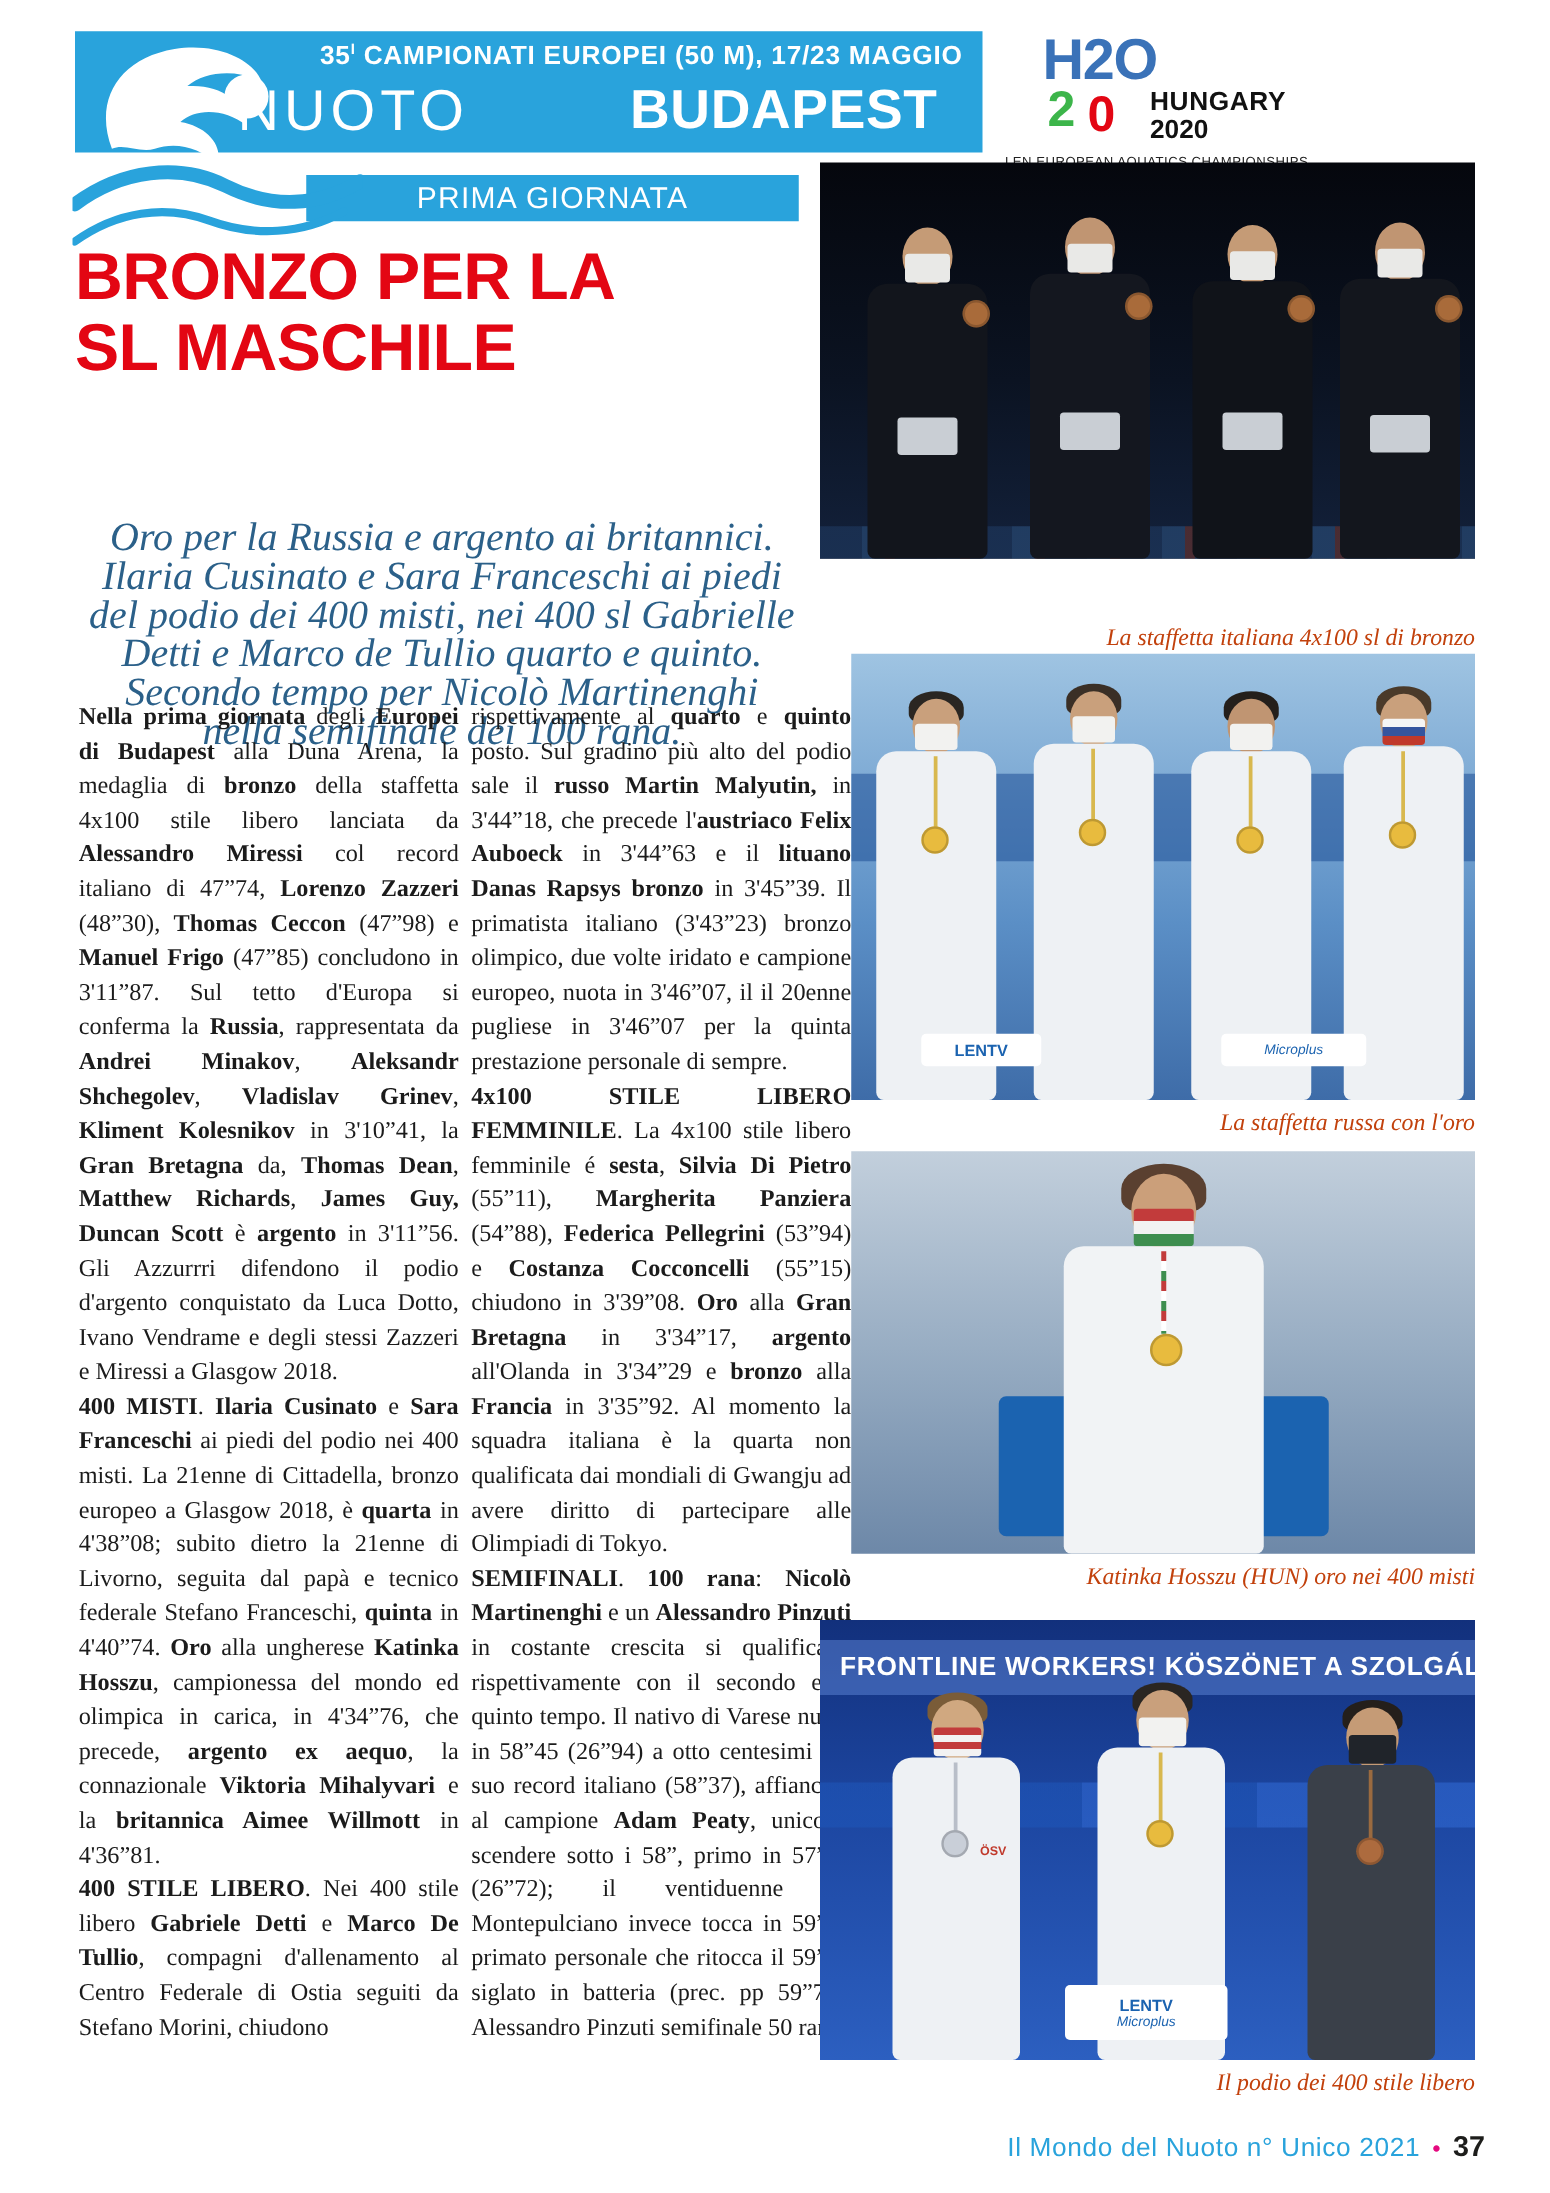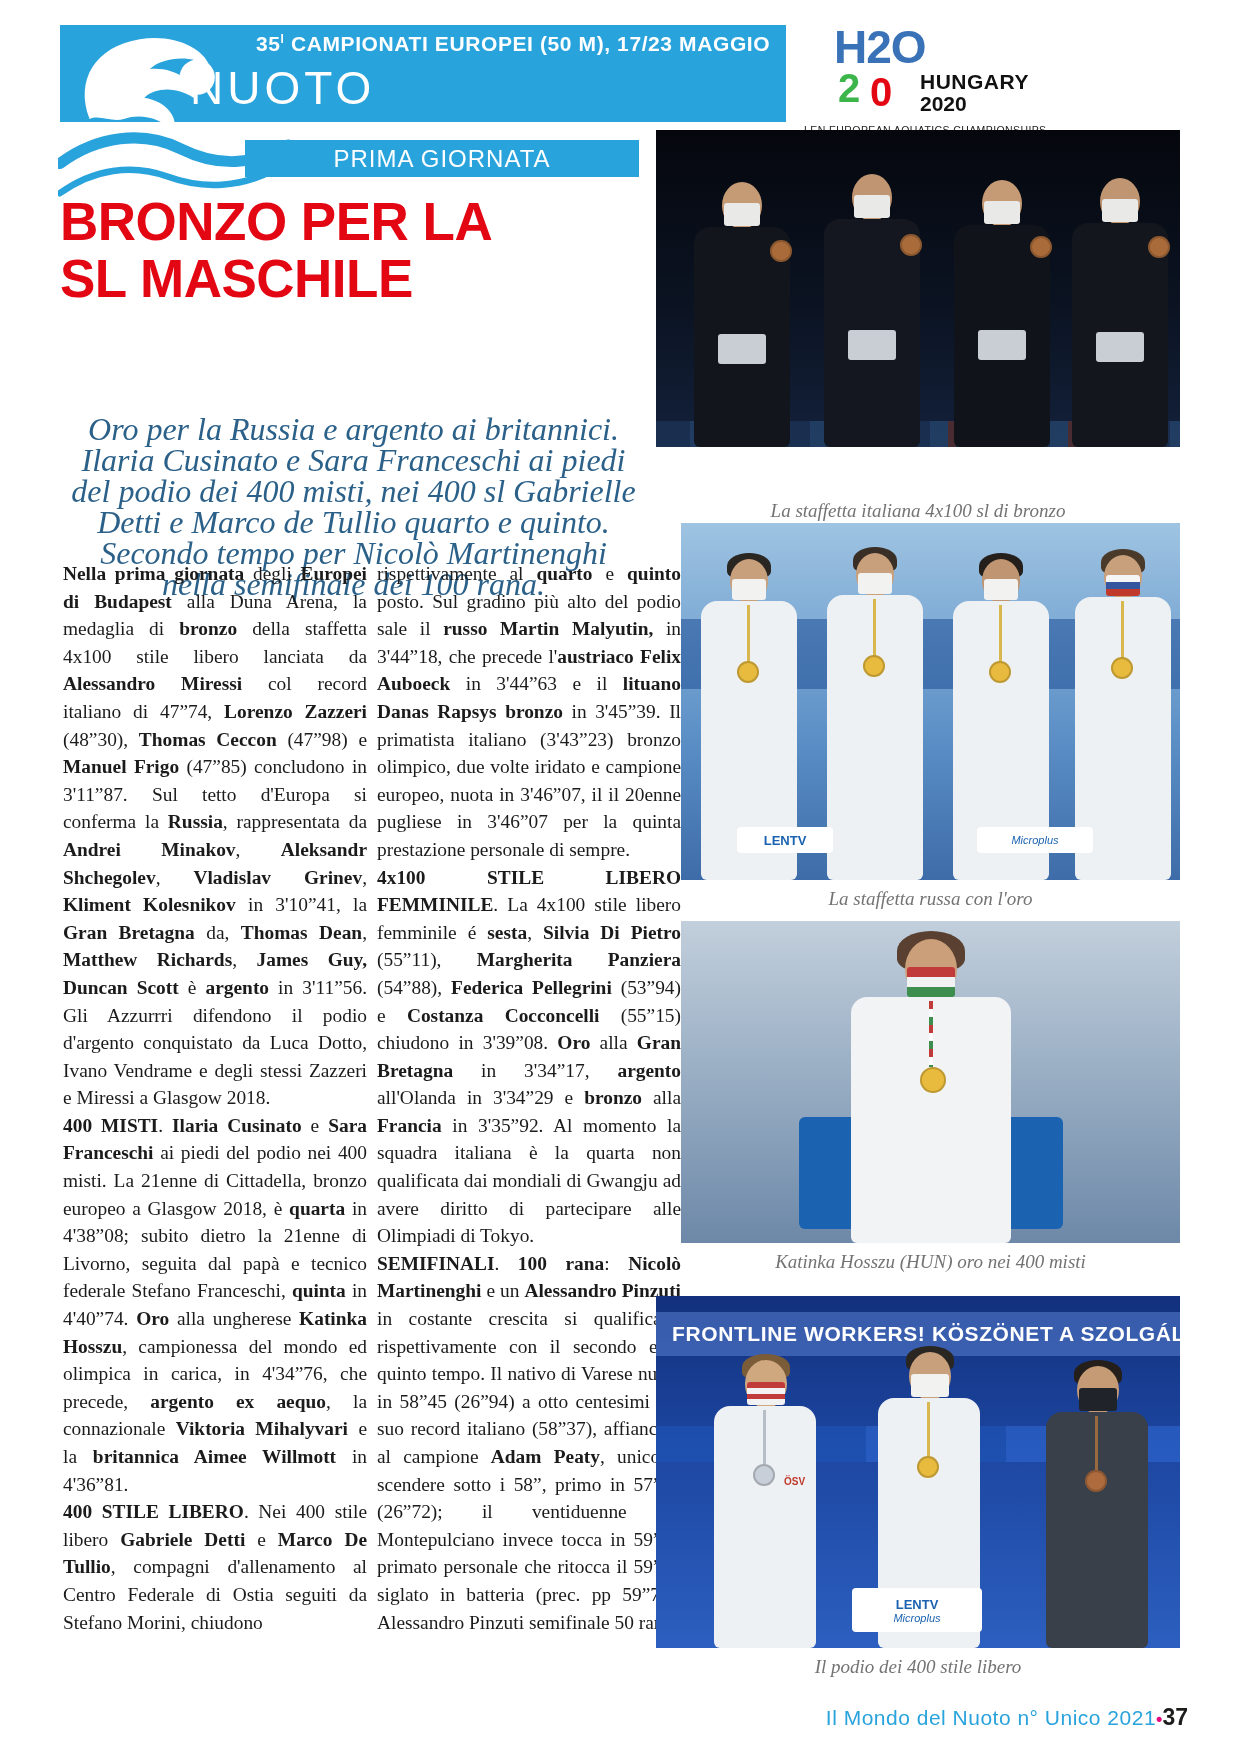--- a/index.html
+++ b/index.html
@@ -41,21 +41,21 @@
   .photo{position:absolute;overflow:hidden;}
   .ph1{left:656px;top:130px;width:524px;height:317px;
        background:linear-gradient(180deg,#05070d 0%,#0b1322 55%,#13213b 100%);}
   .ph2{left:681px;top:523px;width:499px;height:357px;
        background:linear-gradient(180deg,#9fc4e2 0%,#5b8fc6 60%,#3e6ca8 100%);}
   .ph3{left:681px;top:921px;width:499px;height:322px;
        background:linear-gradient(180deg,#c2cfdc 0%,#93a9c0 55%,#6d88a8 100%);}
   .ph4{left:656px;top:1296px;width:524px;height:352px;
        background:linear-gradient(180deg,#12307c 0%,#1d47a2 45%,#2c5fc0 100%);}
   .photo-cap{position:absolute;font-family:"Liberation Serif",serif;font-style:italic;
-             font-size:19px;color:#737373;text-align:center;}
+             font-size:19px;color:#c2410c;text-align:right;}
   .cap1{left:656px;top:500px;width:524px;}
   .cap2{left:681px;top:888px;width:499px;}
   .cap3{left:681px;top:1251px;width:499px;}
   .cap4{left:656px;top:1656px;width:524px;}
   
   .sw{position:absolute;}
   .sw .hd{position:absolute;border-radius:50%;}
   .sw .hr{position:absolute;border-radius:50% 50% 30% 30%;}
   .sw .mk{position:absolute;border-radius:3px;}
   .sw .bd{position:absolute;border-radius:16px 16px 6px 6px;}
@@ -73,33 +73,34 @@
   .ph-banner{position:absolute;left:0;top:16px;width:100%;height:44px;background:rgba(110,150,230,.42);
              color:#fff;font-weight:800;font-size:21px;line-height:44px;letter-spacing:.6px;
              white-space:nowrap;padding-left:16px;box-sizing:border-box;}
   .ledstrip{position:absolute;left:0;top:130px;width:100%;height:36px;opacity:.6;
             background:repeating-linear-gradient(90deg,#1e55b8 0 70px,#2f68d2 70px 140px);}
   .poolstrip{position:absolute;left:0;bottom:0;width:100%;height:26px;opacity:.75;
              background:repeating-linear-gradient(90deg,#1c3458 0 34px,#26466f 34px 52px,#5c3030 52px 60px);}
   .bannerstrip2{position:absolute;left:0;top:96px;width:100%;height:70px;background:#1d4f96;opacity:.55;}
   .jlabel{position:absolute;color:#c0392b;font-weight:800;font-size:10px;}
   
-  .footer{position:absolute;top:1704px;right:52px;display:flex;align-items:baseline;}
+  .footer{position:absolute;top:1704px;right:52px;display:flex;align-items:baseline;gap:10px;}
   .footer-mag{color:#29A3DC;font-size:21px;letter-spacing:.5px;}
   .footer-dot{color:#E5097F;font-size:18px;font-weight:800;}
   .footer-page{color:#1d1d1b;font-size:23px;font-weight:800;}
 </style>
 </head>
 <body>
 
 <div class="page">
 
   <div class="band">
     <div class="kicker"><span>35</span><sup>I</sup><span> CAMPIONATI EUROPEI (50 M), 17/23 MAGGIO</span></div>
     <div class="nuoto">NUOTO</div>
+    <div class="budapest">BUDAPEST</div>
   </div>
   <svg class="logo-svg" viewBox="0 0 250 200">
     <path d="M34,100 C18,58 40,22 88,14 C126,8 156,24 163,42 C142,31 114,33 99,46 C127,44 148,59 150,80 C131,65 106,65 93,77 C117,81 130,98 125,114 C110,98 88,94 71,100 C58,104 45,95 34,100 Z" fill="#ffffff"></path>
     <circle cx="150" cy="55" r="19" fill="#ffffff"></circle>
     <path d="M2,148 C42,118 92,112 132,132 C172,152 212,150 248,128" stroke="#29A3DC" stroke-width="12" fill="none" stroke-linecap="round"></path>
     <path d="M2,180 C38,154 80,148 118,162 C156,176 198,174 234,154" stroke="#29A3DC" stroke-width="7" fill="none" stroke-linecap="round"></path>
   </svg>
 
   <div class="hu-logo">
     <div class="h2o">H2O</div>

